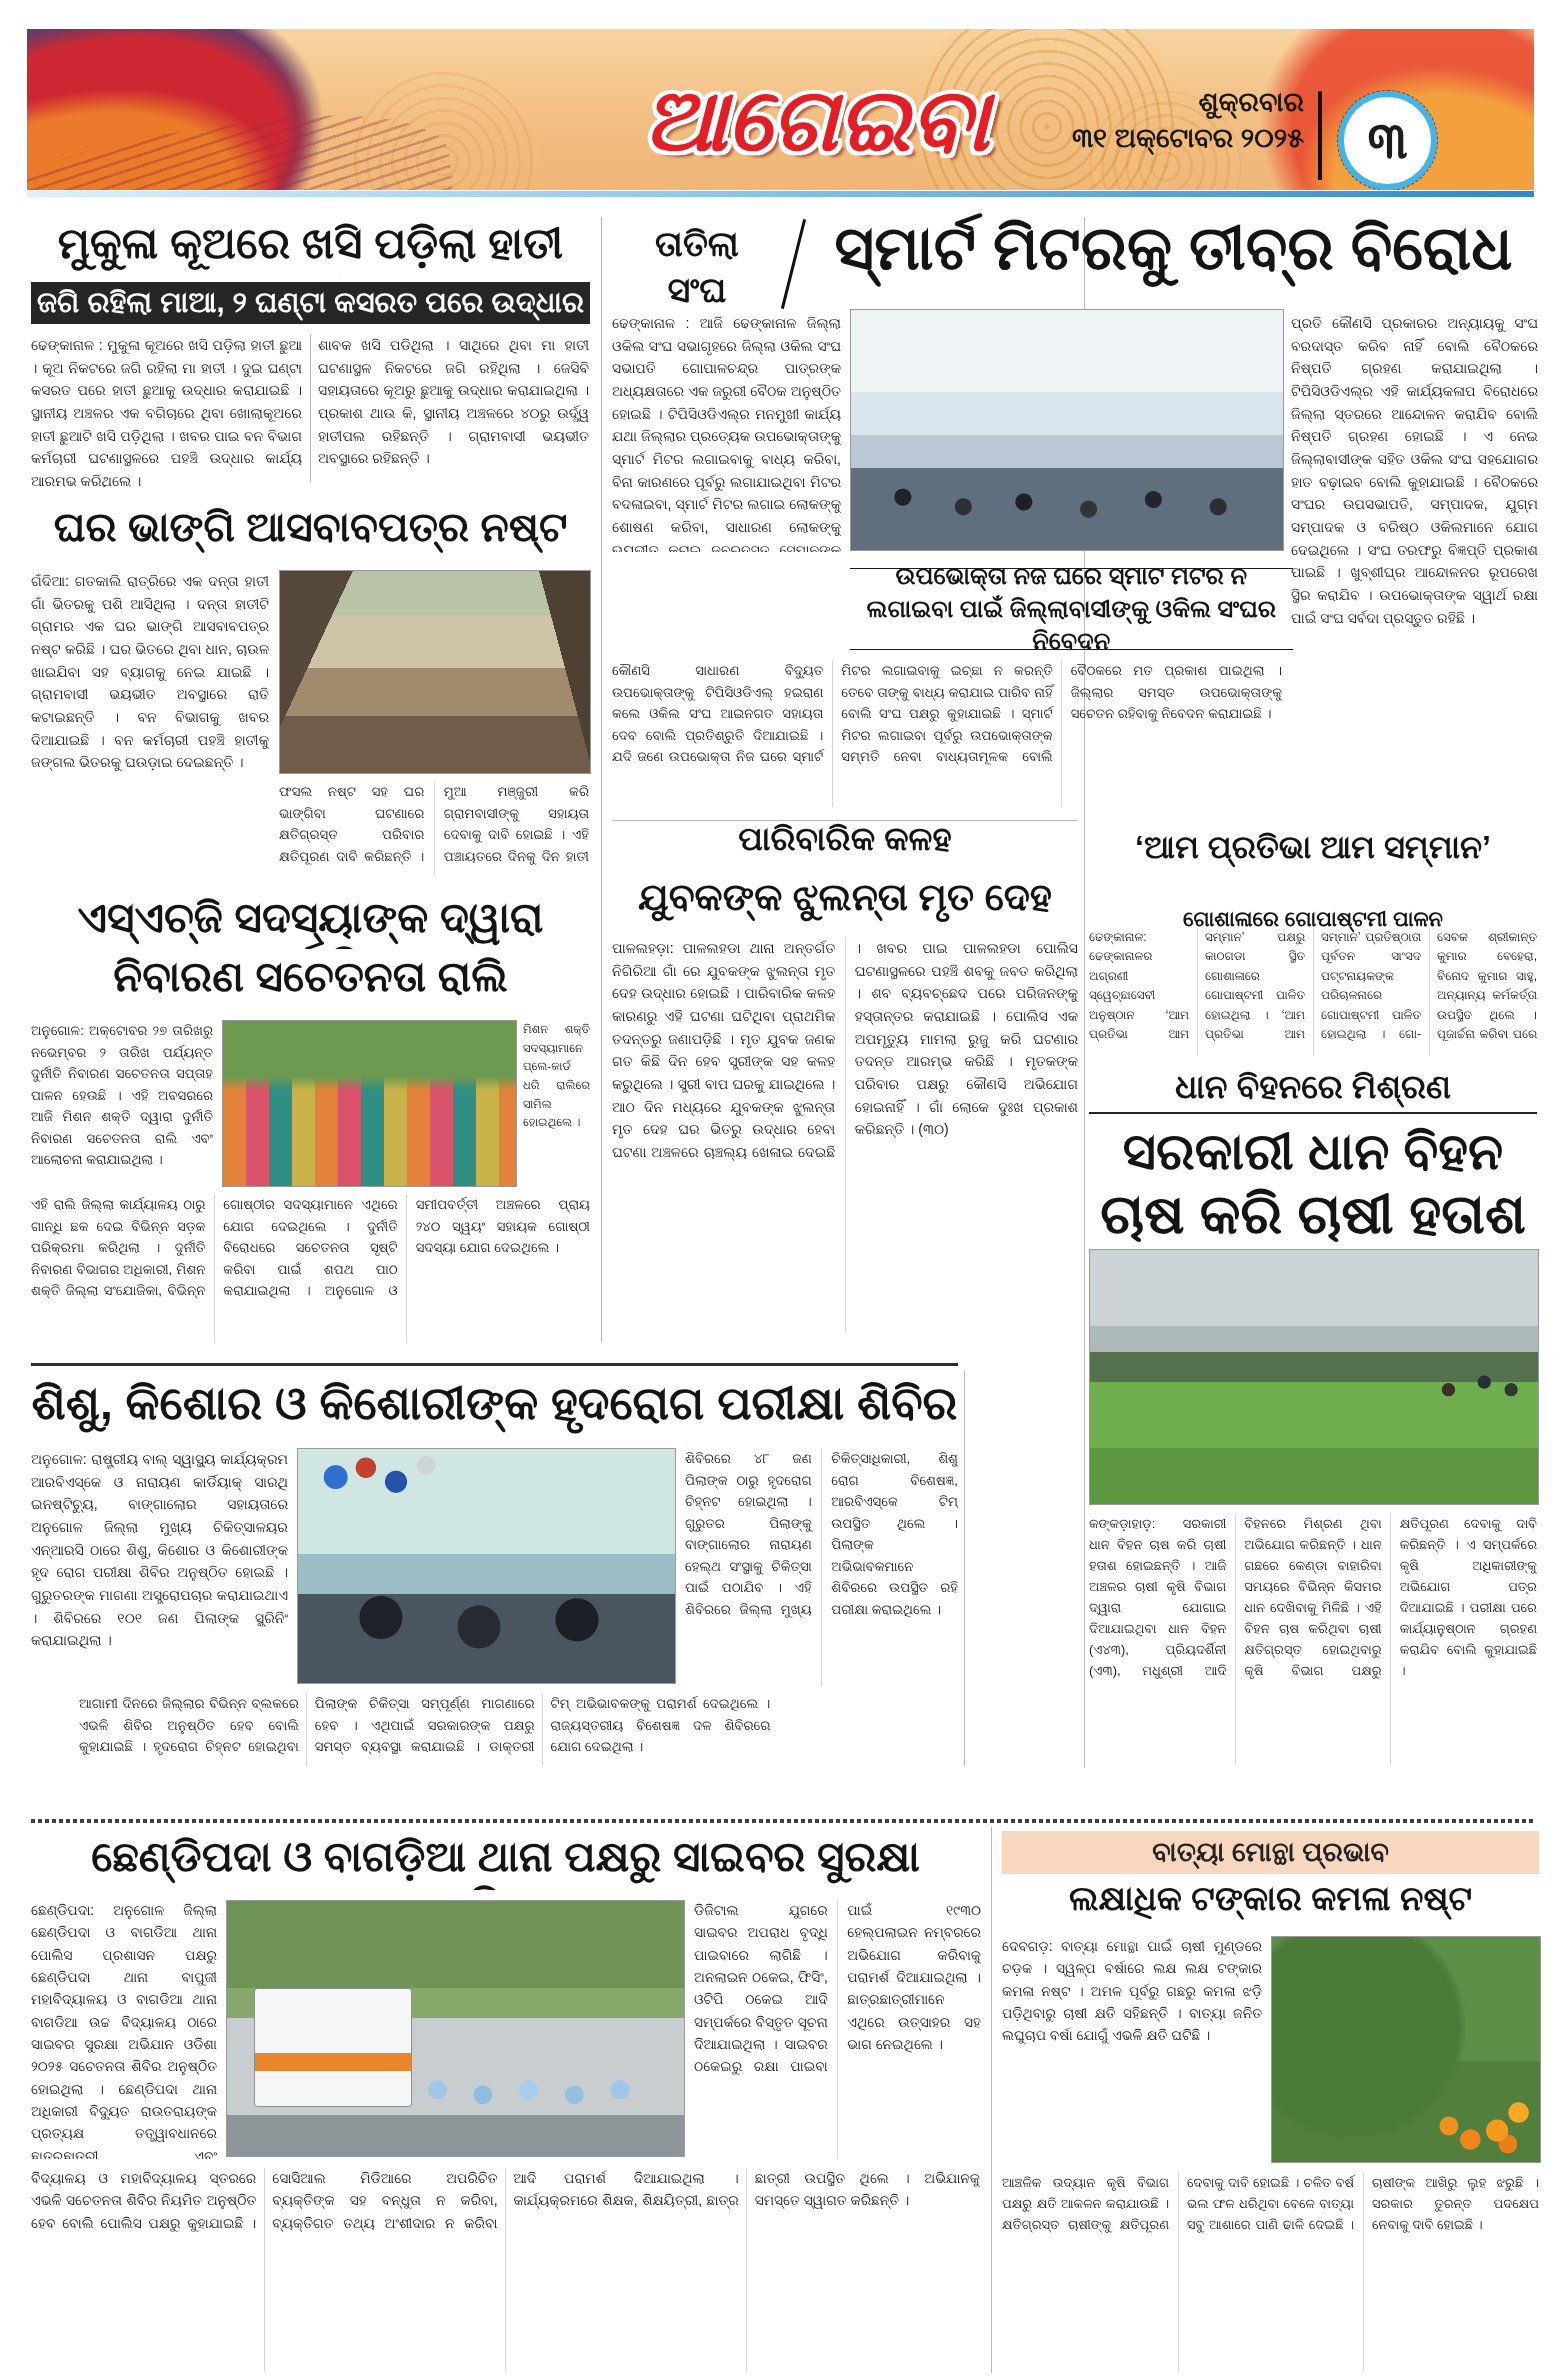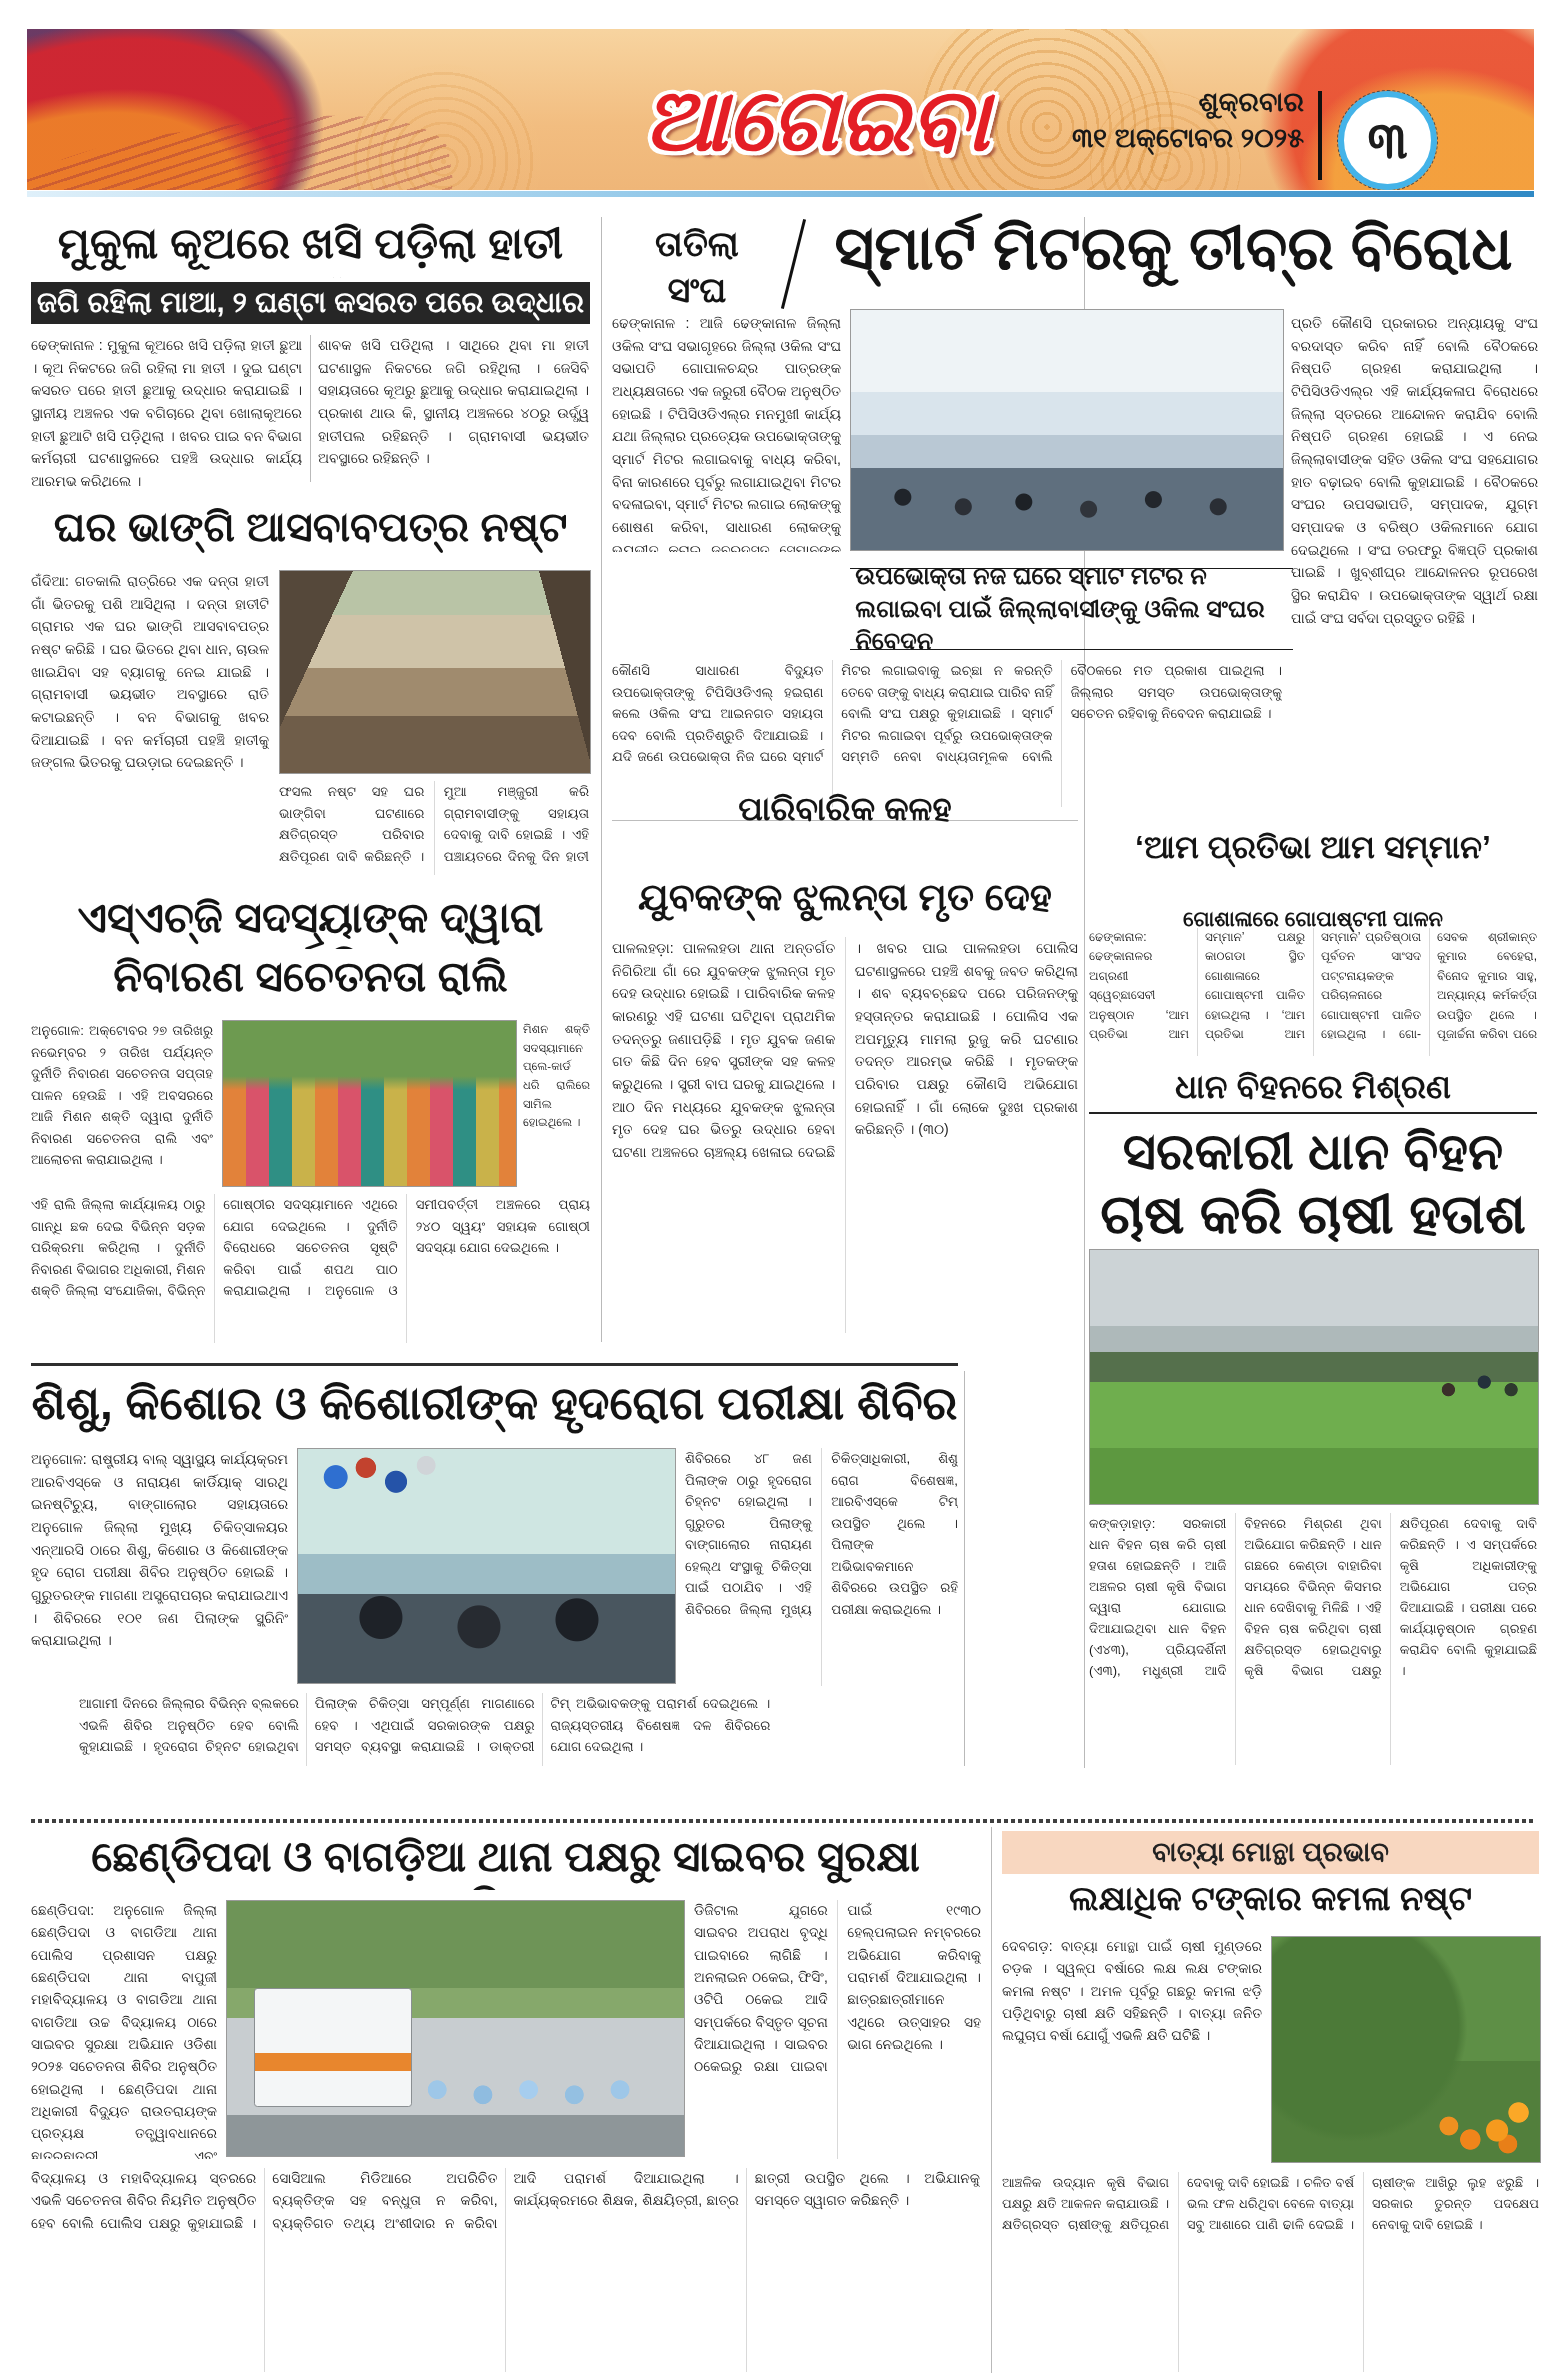--- a/index.html
+++ b/index.html
@@ -82,21 +82,21 @@
     radial-gradient(circle 12.4px at 74% 90%,#f0851b 0 9.8px,transparent 10.6px),
     radial-gradient(circle 12.4px at 92% 78%,#fba827 0 9.8px,transparent 10.6px),
     radial-gradient(circle 11.5px at 66% 84%,#ef9020 0 9px,transparent 9.8px),
     radial-gradient(circle 11.5px at 88% 92%,#e87f18 0 9px,transparent 9.8px),
     radial-gradient(circle 142px at 30% 40%,#4c7a38 0 106px,transparent 115px),
     linear-gradient(180deg,#5e8f46 0 55%,#527f3c 55% 100%);}
 
   
   .black-box{background:#262626;color:#ffffff;font-weight:700;display:flex;align-items:center;justify-content:center;}
   .kicker-box{background:#f8d7c0;color:#222;font-weight:700;display:flex;align-items:center;justify-content:center;}
-  .subhead-lined{border-top:1.8px solid #1a1a1a;border-bottom:1.8px solid #1a1a1a;font-weight:700;text-align:left;color:#161616;display:flex;align-items:center;justify-content:center;line-height:1.35;}
+  .subhead-lined{border-top:1.8px solid #1a1a1a;border-bottom:1.8px solid #1a1a1a;font-weight:700;text-align:center;color:#161616;display:flex;align-items:center;justify-content:center;line-height:1.35;}
   .dotted-rule{background:repeating-linear-gradient(90deg,#3f3f3f 0 4.4px,transparent 4.4px 7px);}
   .thick-rule{background:#2e2e2e;}
   .slant-bar{width:2.7px;background:#111;transform:rotate(14deg);}
 </style>
 </head>
 <body>
 
 <div id="page">
 
   <div id="masthead" class="abs">
@@ -144,21 +144,21 @@
   <div class="abs headline" style="left:612px;top:270px;width:170px;height:44px;font-size:35px;">ସଂଘ</div>
   <div class="abs slant-bar" style="left:792px;top:218px;height:92px;"></div>
   <div class="abs headline" style="left:803px;top:213px;width:741px;height:89px;font-size:61px;">ସ୍ମାର୍ଟ ମିଟରକୁ ତୀବ୍ର ବିରୋଧ</div>
   <div class="abs body-text" style="left:612px;top:312px;width:229px;height:240px;font-size:14px;">ଢେଙ୍କାନାଳ : ଆଜି ଢେଙ୍କାନାଳ ଜିଲ୍ଲା ଓକିଲ ସଂଘ ସଭାଗୃହରେ ଜିଲ୍ଲା ଓକିଲ ସଂଘ ସଭାପତି ଗୋପାଳଚନ୍ଦ୍ର ପାତ୍ରଙ୍କ ଅଧ୍ୟକ୍ଷତାରେ ଏକ ଜରୁରୀ ବୈଠକ ଅନୁଷ୍ଠିତ ହୋଇଛି । ଟିପିସିଓଡିଏଲ୍‌ର ମନମୁଖୀ କାର୍ଯ୍ୟ ଯଥା ଜିଲ୍ଲାର ପ୍ରତ୍ୟେକ ଉପଭୋକ୍ତାଙ୍କୁ ସ୍ମାର୍ଟ ମିଟର ଲଗାଇବାକୁ ବାଧ୍ୟ କରିବା, ବିନା କାରଣରେ ପୂର୍ବରୁ ଲଗାଯାଇଥିବା ମିଟର ବଦଳାଇବା, ସ୍ମାର୍ଟ ମିଟର ଲଗାଇ ଲୋକଙ୍କୁ ଶୋଷଣ କରିବା, ସାଧାରଣ ଲୋକଙ୍କୁ ଭୟଭୀତ କରାଇ ଜବରଦସ୍ତ ସେମାନଙ୍କ ଘରେ ସ୍ମାର୍ଟ ମିଟର ବସାଇବା ଏବଂ ଠିକ୍ ଭାବରେ ସର୍ଭିସ୍ ପ୍ରୋଭାଇଡ୍ ନ କରିବା ବିରୋଧରେ ବାରମ୍ବାର ଆଲୋଚନା ହୋଇଥିଲା ।</div>
   <div id="photo-meeting" class="abs photo" style="left:850px;top:309px;width:432px;height:240px;"></div>
   <div class="abs body-text" style="left:1291px;top:312px;width:247px;height:497px;font-size:14px;">ପ୍ରତି କୌଣସି ପ୍ରକାରର ଅନ୍ୟାୟକୁ ସଂଘ ବରଦାସ୍ତ କରିବ ନାହିଁ ବୋଲି ବୈଠକରେ ନିଷ୍ପତି ଗ୍ରହଣ କରାଯାଇଥିଲା । ଟିପିସିଓଡିଏଲ୍‌ର ଏହି କାର୍ଯ୍ୟକଳାପ ବିରୋଧରେ ଜିଲ୍ଲା ସ୍ତରରେ ଆନ୍ଦୋଳନ କରାଯିବ ବୋଲି ନିଷ୍ପତି ଗ୍ରହଣ ହୋଇଛି । ଏ ନେଇ ଜିଲ୍ଲାବାସୀଙ୍କ ସହିତ ଓକିଲ ସଂଘ ସହଯୋଗର ହାତ ବଢ଼ାଇବ ବୋଲି କୁହାଯାଇଛି । ବୈଠକରେ ସଂଘର ଉପସଭାପତି, ସମ୍ପାଦକ, ଯୁଗ୍ମ ସମ୍ପାଦକ ଓ ବରିଷ୍ଠ ଓକିଲମାନେ ଯୋଗ ଦେଇଥିଲେ । ସଂଘ ତରଫରୁ ବିଜ୍ଞପ୍ତି ପ୍ରକାଶ ପାଇଛି । ଖୁବ୍‌ଶୀଘ୍ର ଆନ୍ଦୋଳନର ରୂପରେଖ ସ୍ଥିର କରାଯିବ । ଉପଭୋକ୍ତାଙ୍କ ସ୍ୱାର୍ଥ ରକ୍ଷା ପାଇଁ ସଂଘ ସର୍ବଦା ପ୍ରସ୍ତୁତ ରହିଛି ।</div>
   <div class="abs subhead-lined" style="left:850px;top:568px;width:432px;height:80px;font-size:24px;padding:0 5.3px;">ଉପଭୋକ୍ତା ନିଜ ଘରେ ସ୍ମାର୍ଟ ମିଟର ନ ଲଗାଇବା ପାଇଁ ଜିଲ୍ଲାବାସୀଙ୍କୁ ଓକିଲ ସଂଘର ନିବେଦନ</div>
   <div class="abs body-text cols3" style="left:612px;top:660px;width:670px;height:147px;font-size:13.3px;">କୌଣସି ସାଧାରଣ ବିଦ୍ୟୁତ ଉପଭୋକ୍ତାଙ୍କୁ ଟିପିସିଓଡିଏଲ୍ ହଇରାଣ କଲେ ଓକିଲ ସଂଘ ଆଇନଗତ ସହାୟତା ଦେବ ବୋଲି ପ୍ରତିଶ୍ରୁତି ଦିଆଯାଇଛି । ଯଦି ଜଣେ ଉପଭୋକ୍ତା ନିଜ ଘରେ ସ୍ମାର୍ଟ ମିଟର ଲଗାଇବାକୁ ଇଚ୍ଛା ନ କରନ୍ତି ତେବେ ତାଙ୍କୁ ବାଧ୍ୟ କରାଯାଇ ପାରିବ ନାହିଁ ବୋଲି ସଂଘ ପକ୍ଷରୁ କୁହାଯାଇଛି । ସ୍ମାର୍ଟ ମିଟର ଲଗାଇବା ପୂର୍ବରୁ ଉପଭୋକ୍ତାଙ୍କ ସମ୍ମତି ନେବା ବାଧ୍ୟତାମୂଳକ ବୋଲି ବୈଠକରେ ମତ ପ୍ରକାଶ ପାଇଥିଲା । ଜିଲ୍ଲାର ସମସ୍ତ ଉପଭୋକ୍ତାଙ୍କୁ ସଚେତନ ରହିବାକୁ ନିବେଦନ କରାଯାଇଛି ।</div>
 
   <div class="abs hrule" style="left:612px;top:820px;width:466px;"></div>
-  <div class="abs headline" style="left:612px;top:790px;width:466px;height:43px;font-size:33px;">ପାରିବାରିକ କଳହ</div>
+  <div class="abs headline" style="left:612px;top:820px;width:466px;height:43px;font-size:33px;">ପାରିବାରିକ କଳହ</div>
   <div class="abs headline" style="left:612px;top:876px;width:466px;height:48px;font-size:38px;">ଯୁବକଙ୍କ ଝୁଲନ୍ତା ମୃତ ଦେହ ଉଦ୍ଧାର</div>
   <div class="abs body-text cols2" style="left:612px;top:937px;width:466px;height:396px;font-size:14px;">ପାଳଲହଡ଼ା: ପାଳଲହଡା ଥାନା ଅନ୍ତର୍ଗତ ନିଗିରିଆ ଗାଁ ରେ ଯୁବକଙ୍କ ଝୁଲନ୍ତା ମୃତ ଦେହ ଉଦ୍ଧାର ହୋଇଛି । ପାରିବାରିକ କଳହ କାରଣରୁ ଏହି ଘଟଣା ଘଟିଥିବା ପ୍ରାଥମିକ ତଦନ୍ତରୁ ଜଣାପଡ଼ିଛି । ମୃତ ଯୁବକ ଜଣକ ଗତ କିଛି ଦିନ ହେବ ସ୍ତ୍ରୀଙ୍କ ସହ କଳହ କରୁଥିଲେ । ସ୍ତ୍ରୀ ବାପ ଘରକୁ ଯାଇଥିଲେ । ଆଠ ଦିନ ମଧ୍ୟରେ ଯୁବକଙ୍କ ଝୁଲନ୍ତା ମୃତ ଦେହ ଘର ଭିତରୁ ଉଦ୍ଧାର ହେବା ଘଟଣା ଅଞ୍ଚଳରେ ଚାଞ୍ଚଲ୍ୟ ଖେଳାଇ ଦେଇଛି । ଖବର ପାଇ ପାଳଲହଡା ପୋଲିସ ଘଟଣାସ୍ଥଳରେ ପହଞ୍ଚି ଶବକୁ ଜବତ କରିଥିଲା । ଶବ ବ୍ୟବଚ୍ଛେଦ ପରେ ପରିଜନଙ୍କୁ ହସ୍ତାନ୍ତର କରାଯାଇଛି । ପୋଲିସ ଏକ ଅପମୃତ୍ୟୁ ମାମଲା ରୁଜୁ କରି ଘଟଣାର ତଦନ୍ତ ଆରମ୍ଭ କରିଛି । ମୃତକଙ୍କ ପରିବାର ପକ୍ଷରୁ କୌଣସି ଅଭିଯୋଗ ହୋଇନାହିଁ । ଗାଁ ଲୋକେ ଦୁଃଖ ପ୍ରକାଶ କରିଛନ୍ତି । (୩୦)</div>
 
   <div class="abs headline" style="left:1089px;top:829px;width:448px;height:43px;font-size:32px;">‘ଆମ ପ୍ରତିଭା ଆମ ସମ୍ମାନ’</div>
   <div class="abs headline" style="left:1089px;top:875px;width:448px;height:43px;font-size:21px;margin-top:32px;">ଗୋଶାଳାରେ ଗୋପାଷ୍ଟମୀ ପାଳନ</div>
   <div class="abs body-text cols4" style="left:1089px;top:928px;width:448px;height:128px;font-size:12px;">ଢେଙ୍କାନାଳ: ଢେଙ୍କାନାଳର ଅଗ୍ରଣୀ ସ୍ୱେଚ୍ଛାସେବୀ ଅନୁଷ୍ଠାନ ‘ଆମ ପ୍ରତିଭା ଆମ ସମ୍ମାନ’ ପକ୍ଷରୁ କାଠଗଡା ସ୍ଥିତ ଗୋଶାଳାରେ ଗୋପାଷ୍ଟମୀ ପାଳିତ ହୋଇଥିଲା । ‘ଆମ ପ୍ରତିଭା ଆମ ସମ୍ମାନ’ ପ୍ରତିଷ୍ଠାତା ପୂର୍ବତନ ସାଂସଦ ପଟ୍ଟନାୟକଙ୍କ ପରିଚାଳନାରେ ଗୋପାଷ୍ଟମୀ ପାଳିତ ହୋଇଥିଲା । ଗୋ-ସେବକ ଶ୍ରୀକାନ୍ତ କୁମାର ବେହେରା, ବିନୋଦ କୁମାର ସାହୁ, ଅନ୍ୟାନ୍ୟ କର୍ମକର୍ତ୍ତା ଉପସ୍ଥିତ ଥିଲେ । ପୂଜାର୍ଚ୍ଚନା କରିବା ପରେ ଗୋମାତାଙ୍କୁ ସୁସ୍ୱାଦୁ ଖାଦ୍ୟ ଖୁଆଇଥିଲେ ।</div>
 
   <div class="abs headline" style="left:1089px;top:1068px;width:448px;height:44px;font-size:33px;border-bottom:2.7px solid #222;">ଧାନ ବିହନରେ ମିଶ୍ରଣ</div>
   <div class="abs headline" style="left:1089px;top:1123px;width:448px;height:59px;font-size:51px;">ସରକାରୀ ଧାନ ବିହନ</div>
   <div class="abs headline" style="left:1089px;top:1183px;width:448px;height:59px;font-size:55px;">ଚାଷ କରି ଚାଷୀ ହତାଶ</div>

